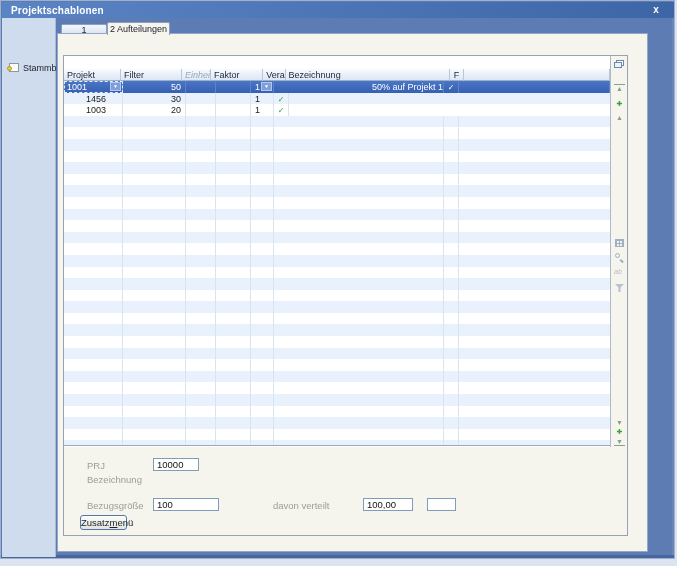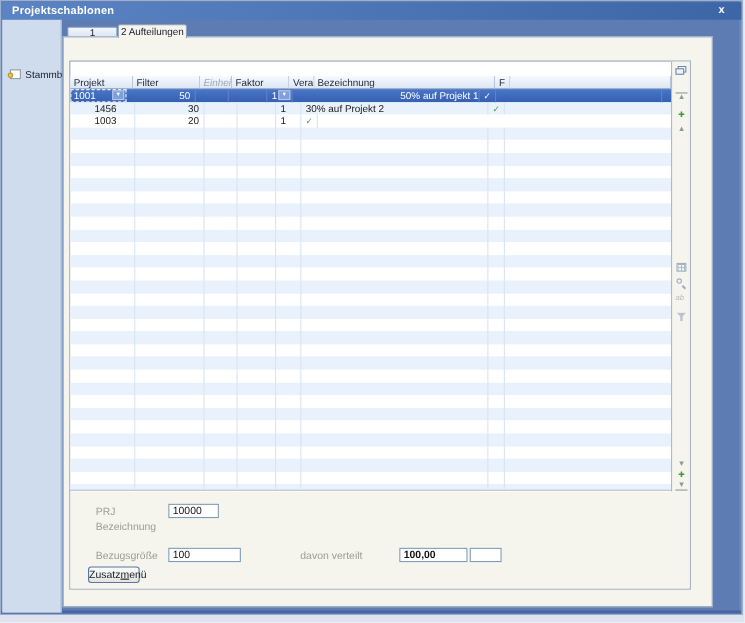--- a/index.html
+++ b/index.html
@@ -168,36 +168,35 @@
           <div class="hcell" style="width: 63px;">Filter</div>
           <div class="hcell muted" style="width: 30px;">Einheit</div>
           <div class="hcell" style="width: 54px;">Faktor</div>
           <div class="hcell" style="width: 23px;">Vera</div>
           <div class="hcell" style="width: 170px;">Bezeichnung</div>
           <div class="hcell center" style="width: 15px;">F</div>
           <div class="hcell" style="width: 151px;"></div>
         </div>
       <div class="rows" id="gridrows">
           <div class="trow sel">
-            <div class="tcell editcell" style="width: 51px;">1001<span class="combo">▼</span></div>
+            <div class="tcell editcell" style="width: 59px;">1001<span class="combo">▼</span></div>
             <div class="tcell num" style="width: 63px;">50</div>
             <div class="tcell " style="width: 30px;"></div>
             <div class="tcell " style="width: 35px;"></div>
             <div class="tcell left" style="width: 23px;">1<span class="combo">▼</span></div>
             <div class="tcell left" style="width: 170px; text-align: right;">50% auf Projekt 1</div>
             <div class="tcell center" style="width: 15px;"><span class="check">✓</span></div>
             <div class="tcell nob" style="width: 151px;"></div>
           </div>
           <div class="trow stripe">
             <div class="tcell projekt" style="width: 59px;">1456</div>
             <div class="tcell num" style="width: 63px;">30</div>
             <div class="tcell " style="width: 30px;"></div>
             <div class="tcell " style="width: 35px;"></div>
             <div class="tcell left" style="width: 23px;">1</div>
-            <div class="tcell left" style="width: 170px;">30% auf Projekt 2</div>
             <div class="tcell center" style="width: 15px;"><span class="check">✓</span></div>
             <div class="tcell nob" style="width: 151px;"></div>
           </div>
           <div class="trow">
             <div class="tcell projekt" style="width: 59px;">1003</div>
             <div class="tcell num" style="width: 63px;">20</div>
             <div class="tcell " style="width: 30px;"></div>
             <div class="tcell " style="width: 35px;"></div>
             <div class="tcell left" style="width: 23px;">1</div>
             <div class="tcell center" style="width: 15px;"><span class="check">✓</span></div>
@@ -518,21 +517,21 @@
       <div class="formarea">
         <span class="flabel" style="left:23px; top:13px">PRJ</span>
         <input class="finput num" style="left: 89px; top: 11px; width: 46px;" value="10000">
 
         <span class="flabel" style="left:23px; top:27px">Bezeichnung</span>
 
         <span class="flabel" style="left:23px; top:53px">Bezugsgröße</span>
         <input class="finput num" style="left: 89px; top: 51px; width: 66px;" value="100">
 
         <span class="flabel" style="left:209px; top:53px">davon verteilt</span>
-        <input class="finput num" style="left: 299px; top: 51px; width: 62px; font-weight: bold;" value="100,00">
+        <input class="finput num" style="left: 299px; top: 51px; width: 50px;" value="100,00">
         <input class="finput" style="left: 363px; top: 51px; width: 29px;" value="">
 
         <div class="xbtn"><span>Zusatz</span><span class="accel">m</span><span>enü</span></div>
       </div>
 
     </div>
   </div>
 </div>
 
 </body></html>

